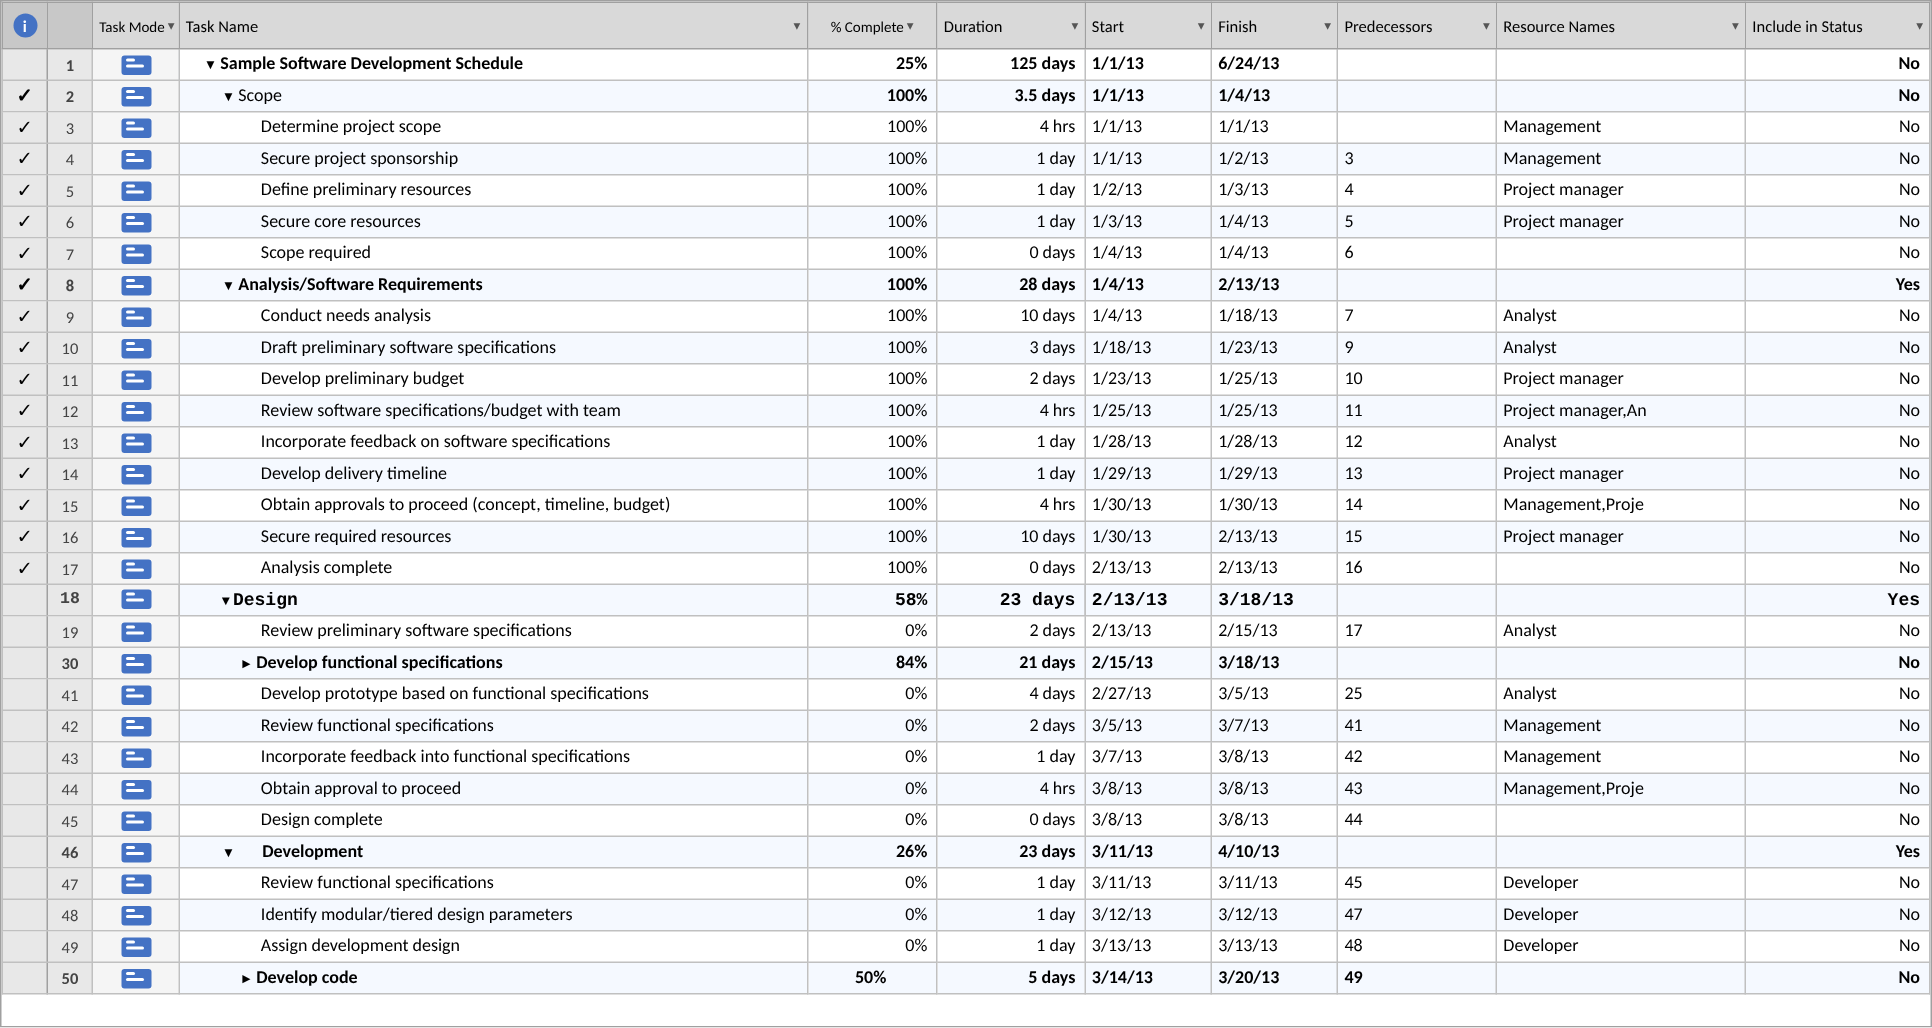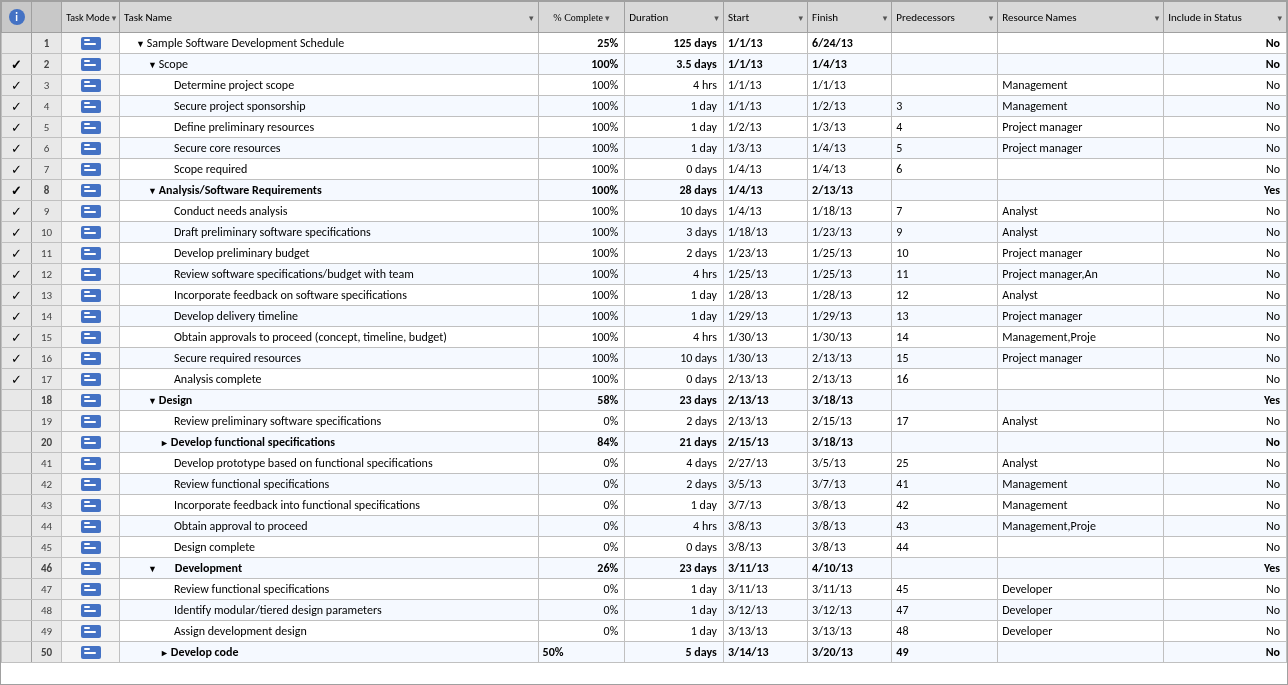--- a/index.html
+++ b/index.html
@@ -100,21 +100,21 @@
           </div>
         </th>
         <th>
           <div class="col-header">
             <span>Task Name</span>
             <span class="sort-arrow">▾</span>
           </div>
         </th>
         <th style="text-align:center;">
           <div class="col-header" style="justify-content:center;">
-            <span style="font-size:10px; line-height:1.1; text-align:left;font-family:Liberation Serif, serif;">% Complete</span>
+            <span style="font-size:10px; line-height:1.1; text-align:left;">% Complete</span>
             <span class="sort-arrow">▾</span>
           </div>
         </th>
         <th>
           <div class="col-header">
             <span>Duration</span>
             <span class="sort-arrow">▾</span>
           </div>
         </th>
         <th>
@@ -150,21 +150,21 @@
       </tr>
     </thead>
     <tbody id="table-body">
         <tr class="bold-row" style="background: rgb(240, 245, 255);">
           <td style="text-align: center; background: rgb(232, 232, 232); border-right: 1px solid rgb(160, 160, 160);"></td>
           <td style="text-align: center; background: rgb(232, 232, 232); font-size: 11px; color: rgb(68, 68, 68);">1</td>
           <td style="text-align: center; background: rgb(245, 245, 245);"><span style="display:inline-block;width:20px;height:13px;background:#4472c4;border-radius:2px;position:relative;vertical-align:middle;">
     <span style="position:absolute;left:3px;top:2px;width:6px;height:2px;background:white;border-radius:1px;display:block;"></span>
     <span style="position:absolute;left:3px;top:6px;width:12px;height:2px;background:white;border-radius:1px;display:block;"></span>
   </span></td>
-          <td style="padding-left: 16px;"><span style="display:inline-block;font-size:9px;margin-right:2px;cursor:pointer;">▼</span><span style="font-weight:normal;margin-top:20px;">Sample Software Development Schedule</span></td>
+          <td style="padding-left: 16px;"><span style="display:inline-block;font-size:9px;margin-right:2px;cursor:pointer;">▼</span><span style="font-weight:bold;margin-top:20px;">Sample Software Development Schedule</span></td>
           <td style="text-align: right; padding-right: 6px; font-weight: bold;">25%</td>
           <td style="text-align: right; padding-right: 6px; font-weight: bold;">125 days</td>
           <td style="font-weight: bold;">1/1/13</td>
           <td style="font-weight: bold;">6/24/13</td>
           <td></td>
           <td></td>
           <td style="text-align: right; padding-right: 6px;">No</td>
         </tr>
         <tr class="bold-row" style="background: rgb(255, 255, 255);">
           <td style="text-align: center; background: rgb(232, 232, 232); border-right: 1px solid rgb(160, 160, 160);"><span style="font-size:13px;">✓</span></td>
@@ -415,21 +415,21 @@
   </span></td>
           <td style="padding-left: 40px;"><span style="display:inline-block;width:14px;"></span><span style="">Analysis complete</span></td>
           <td style="text-align: right; padding-right: 6px;">100%</td>
           <td style="text-align: right; padding-right: 6px;">0 days</td>
           <td>2/13/13</td>
           <td>2/13/13</td>
           <td>16</td>
           <td></td>
           <td style="text-align: right; padding-right: 6px;">No</td>
         </tr>
-        <tr class="bold-row" style="background: #737373;">
+        <tr class="bold-row" style="background: #737373; font-family: Liberation Mono, monospace;">
           <td style="text-align: center; background: rgb(232, 232, 232); border-right: 1px solid rgb(160, 160, 160);"></td>
           <td style="text-align: center; background: rgb(232, 232, 232); font-size: 11px; color: rgb(68, 68, 68);">18</td>
           <td style="text-align: center; background: rgb(245, 245, 245);"><span style="display:inline-block;width:20px;height:13px;background:#4472c4;border-radius:2px;position:relative;vertical-align:middle;">
     <span style="position:absolute;left:3px;top:2px;width:6px;height:2px;background:white;border-radius:1px;display:block;"></span>
     <span style="position:absolute;left:3px;top:6px;width:12px;height:2px;background:white;border-radius:1px;display:block;"></span>
   </span></td>
           <td style="padding-left: 28px;"><span style="display:inline-block;font-size:9px;margin-right:2px;cursor:pointer;">▼</span><span style="font-weight:bold;">Design</span></td>
           <td style="text-align: right; padding-right: 6px; font-weight: bold;">58%</td>
           <td style="text-align: right; padding-right: 6px; font-weight: bold;">23 days</td>
           <td style="font-weight: bold;">2/13/13</td>
@@ -449,21 +449,21 @@
           <td style="text-align: right; padding-right: 6px;">0%</td>
           <td style="text-align: right; padding-right: 6px;">2 days</td>
           <td>2/13/13</td>
           <td>2/15/13</td>
           <td>17</td>
           <td>Analyst</td>
           <td style="text-align: right; padding-right: 6px;">No</td>
         </tr>
         <tr class="bold-row" style="background: rgb(255, 255, 255);">
           <td style="text-align: center; background: rgb(232, 232, 232); border-right: 1px solid rgb(160, 160, 160);"></td>
-          <td style="text-align: center; background: rgb(232, 232, 232); font-size: 11px; color: rgb(68, 68, 68);">20</td>
+          <td style="text-align: center; background: rgb(232, 232, 232); font-size: 11px; color: rgb(68, 68, 68);">30</td>
           <td style="text-align: center; background: rgb(245, 245, 245);"><span style="display:inline-block;width:20px;height:13px;background:#4472c4;border-radius:2px;position:relative;vertical-align:middle;">
     <span style="position:absolute;left:3px;top:2px;width:6px;height:2px;background:white;border-radius:1px;display:block;"></span>
     <span style="position:absolute;left:3px;top:6px;width:12px;height:2px;background:white;border-radius:1px;display:block;"></span>
   </span></td>
           <td style="padding-left: 40px;"><span style="display:inline-block;font-size:9px;margin-right:2px;cursor:pointer;">►</span><span style="font-weight:bold;">Develop functional specifications</span></td>
           <td style="text-align: right; padding-right: 6px; font-weight: bold;">84%</td>
           <td style="text-align: right; padding-right: 6px; font-weight: bold;">21 days</td>
           <td style="font-weight: bold;">2/15/13</td>
           <td style="font-weight: bold;">3/18/13</td>
           <td></td>
@@ -615,21 +615,21 @@
           <td style="text-align: right; padding-right: 6px;">No</td>
         </tr>
         <tr class="bold-row" style="background: rgb(255, 255, 255);">
           <td style="text-align: center; background: rgb(232, 232, 232); border-right: 1px solid rgb(160, 160, 160);"></td>
           <td style="text-align: center; background: rgb(232, 232, 232); font-size: 11px; color: rgb(68, 68, 68);">50</td>
           <td style="text-align: center; background: rgb(245, 245, 245);"><span style="display:inline-block;width:20px;height:13px;background:#4472c4;border-radius:2px;position:relative;vertical-align:middle;">
     <span style="position:absolute;left:3px;top:2px;width:6px;height:2px;background:white;border-radius:1px;display:block;"></span>
     <span style="position:absolute;left:3px;top:6px;width:12px;height:2px;background:white;border-radius:1px;display:block;"></span>
   </span></td>
           <td style="padding-left: 40px;"><span style="display:inline-block;font-size:9px;margin-right:2px;cursor:pointer;">►</span><span style="font-weight:bold;">Develop code</span></td>
-          <td style="text-align: left; padding-right: 6px; font-weight: bold;">50%</td>
+          <td style="text-align: center; padding-right: 6px; font-weight: bold;">50%</td>
           <td style="text-align: right; padding-right: 6px; font-weight: bold;">5 days</td>
           <td style="font-weight: bold;">3/14/13</td>
           <td style="font-weight: bold;">3/20/13</td>
           <td>49</td>
           <td></td>
           <td style="text-align: right; padding-right: 6px;">No</td>
         </tr>
       </tbody>
   </table>
 </div>

